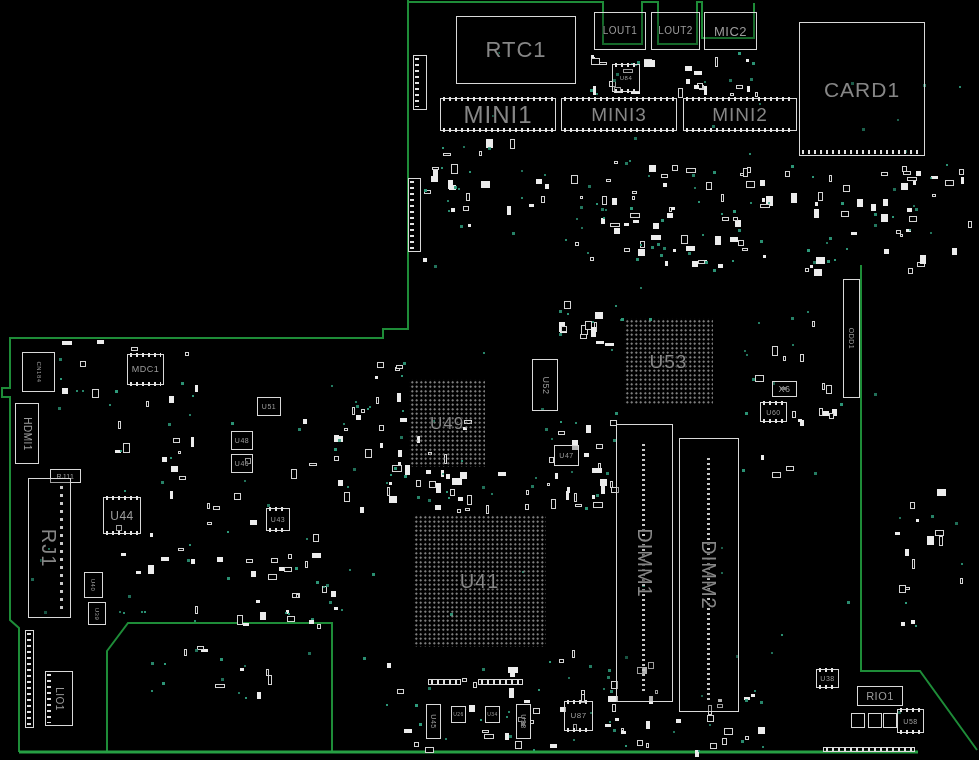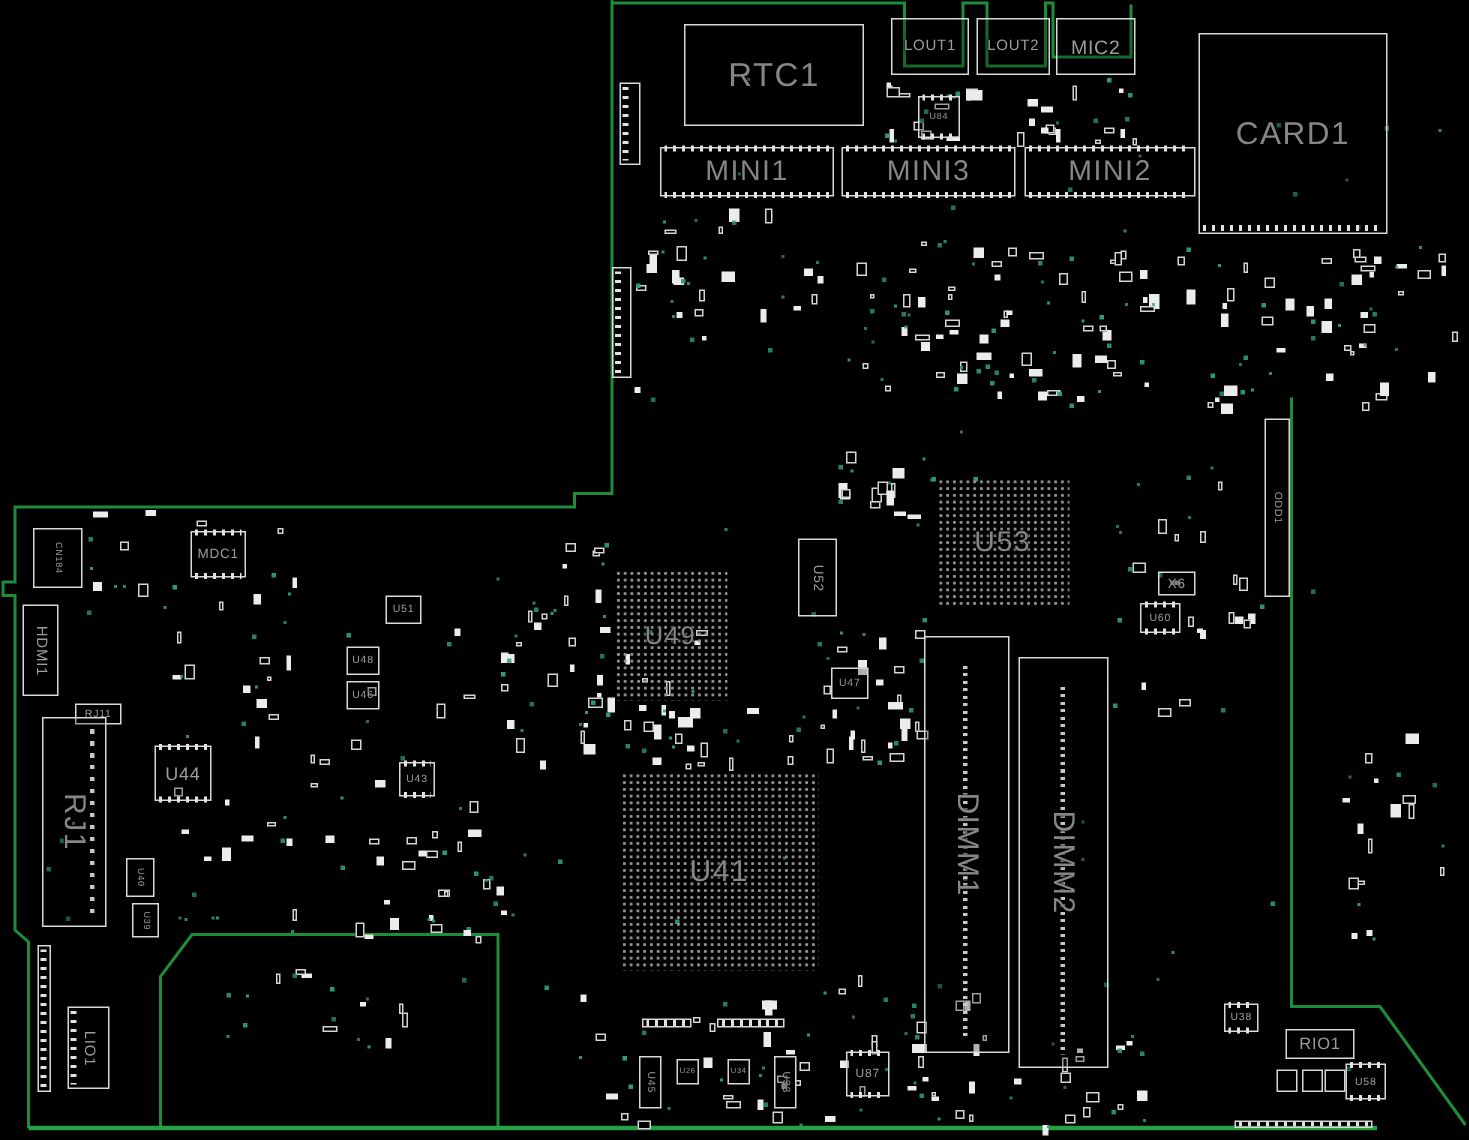--- a/index.html
+++ b/index.html
@@ -64,21 +64,21 @@
       <div class="comp box" style="left: 594px; top: 12px; width: 52px; height: 38px;">
         <span class="lbl" style="font-size: 10px;">LOUT1</span>
       </div>
       <div class="comp box" style="left: 651px; top: 12px; width: 49px; height: 38px;">
         <span class="lbl" style="font-size: 10px;">LOUT2</span>
       </div>
       <div class="comp box" style="left: 704px; top: 12px; width: 53px; height: 38px;">
         <span class="lbl" style="font-size: 13px;">MIC2</span>
       </div>
       <div class="comp mini" style="left: 440px; top: 98px; width: 116px; height: 33px;">
-        <span class="lbl big" style="font-size: 19px; text-align: center;">MINI1</span>
+        <span class="lbl big" style="font-size: 24px; text-align: center;">MINI1</span>
       </div>
       <div class="comp mini" style="left: 561px; top: 98px; width: 116px; height: 33px;">
         <span class="lbl big" style="font-size: 19px;">MINI3</span>
       </div>
       <div class="comp mini" style="left: 683px; top: 98px; width: 114px; height: 33px;">
         <span class="lbl big" style="font-size: 19px;">MINI2</span>
       </div>
       <div class="comp card" style="left: 799px; top: 22px; width: 126px; height: 134px;">
         <span class="lbl big" style="font-size: 21px;">CARD1</span>
       </div>

